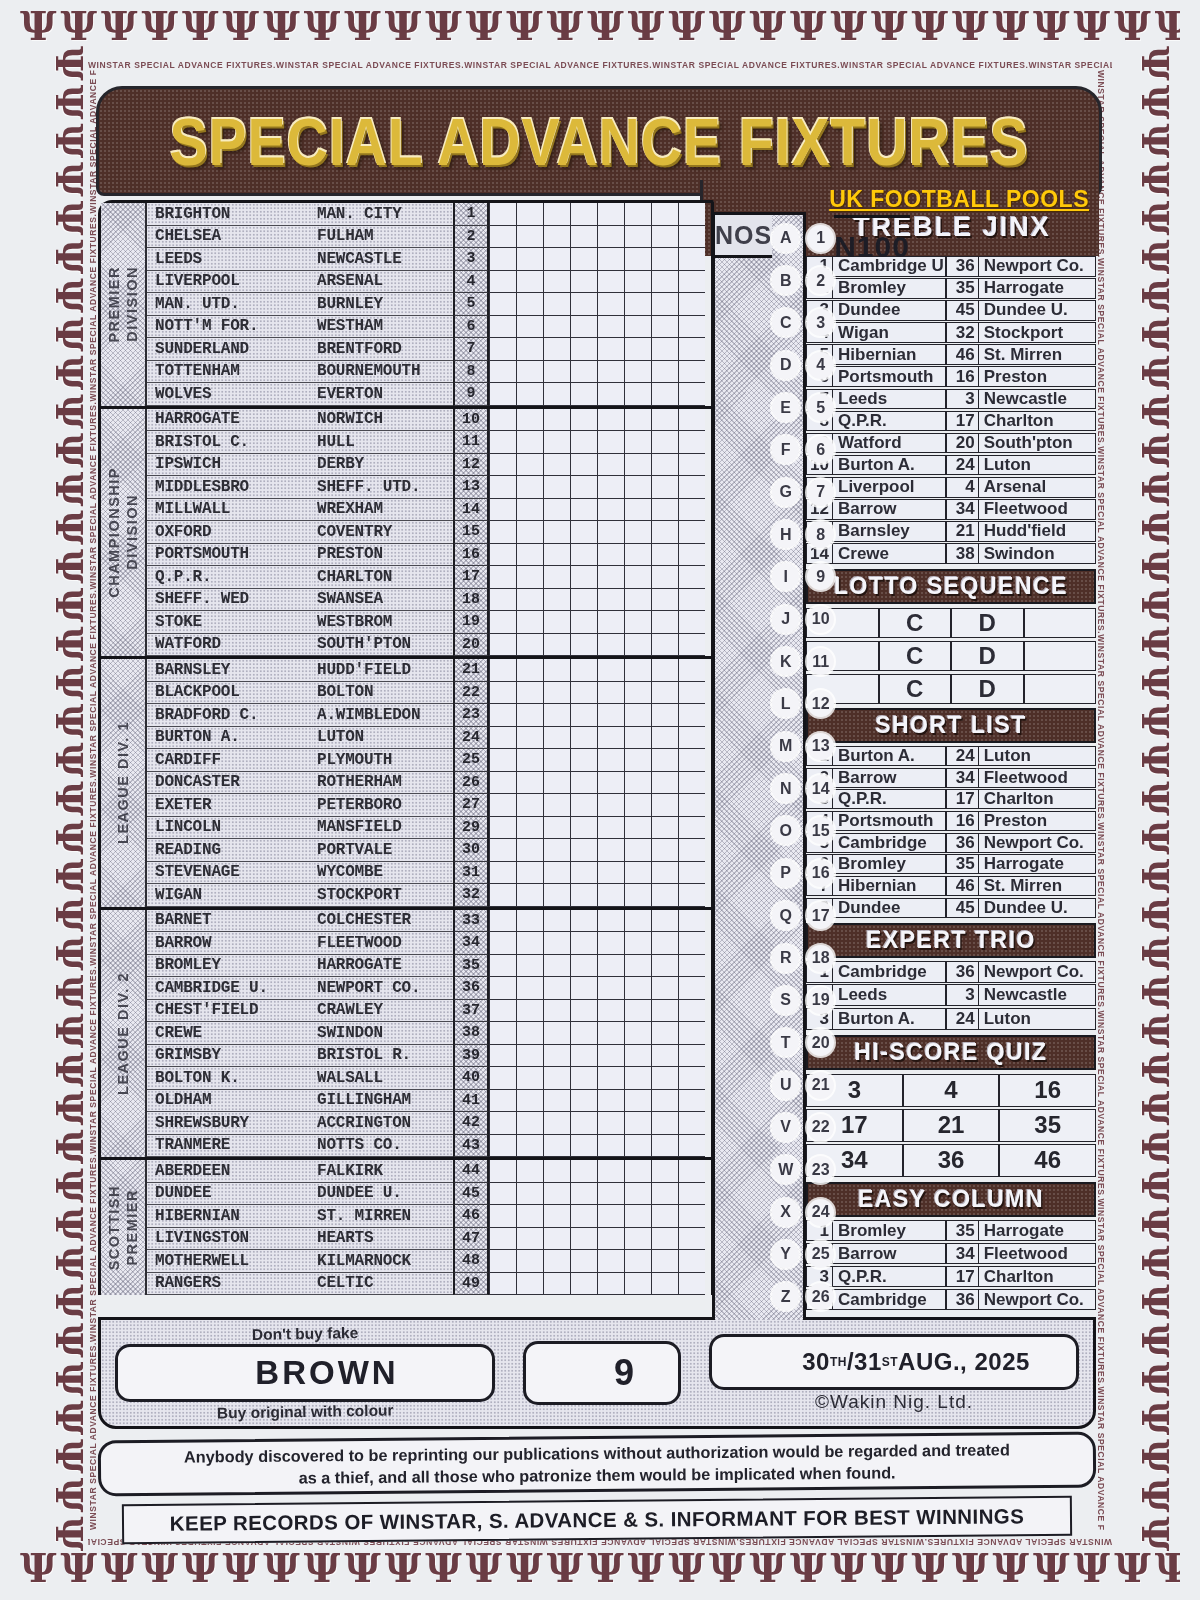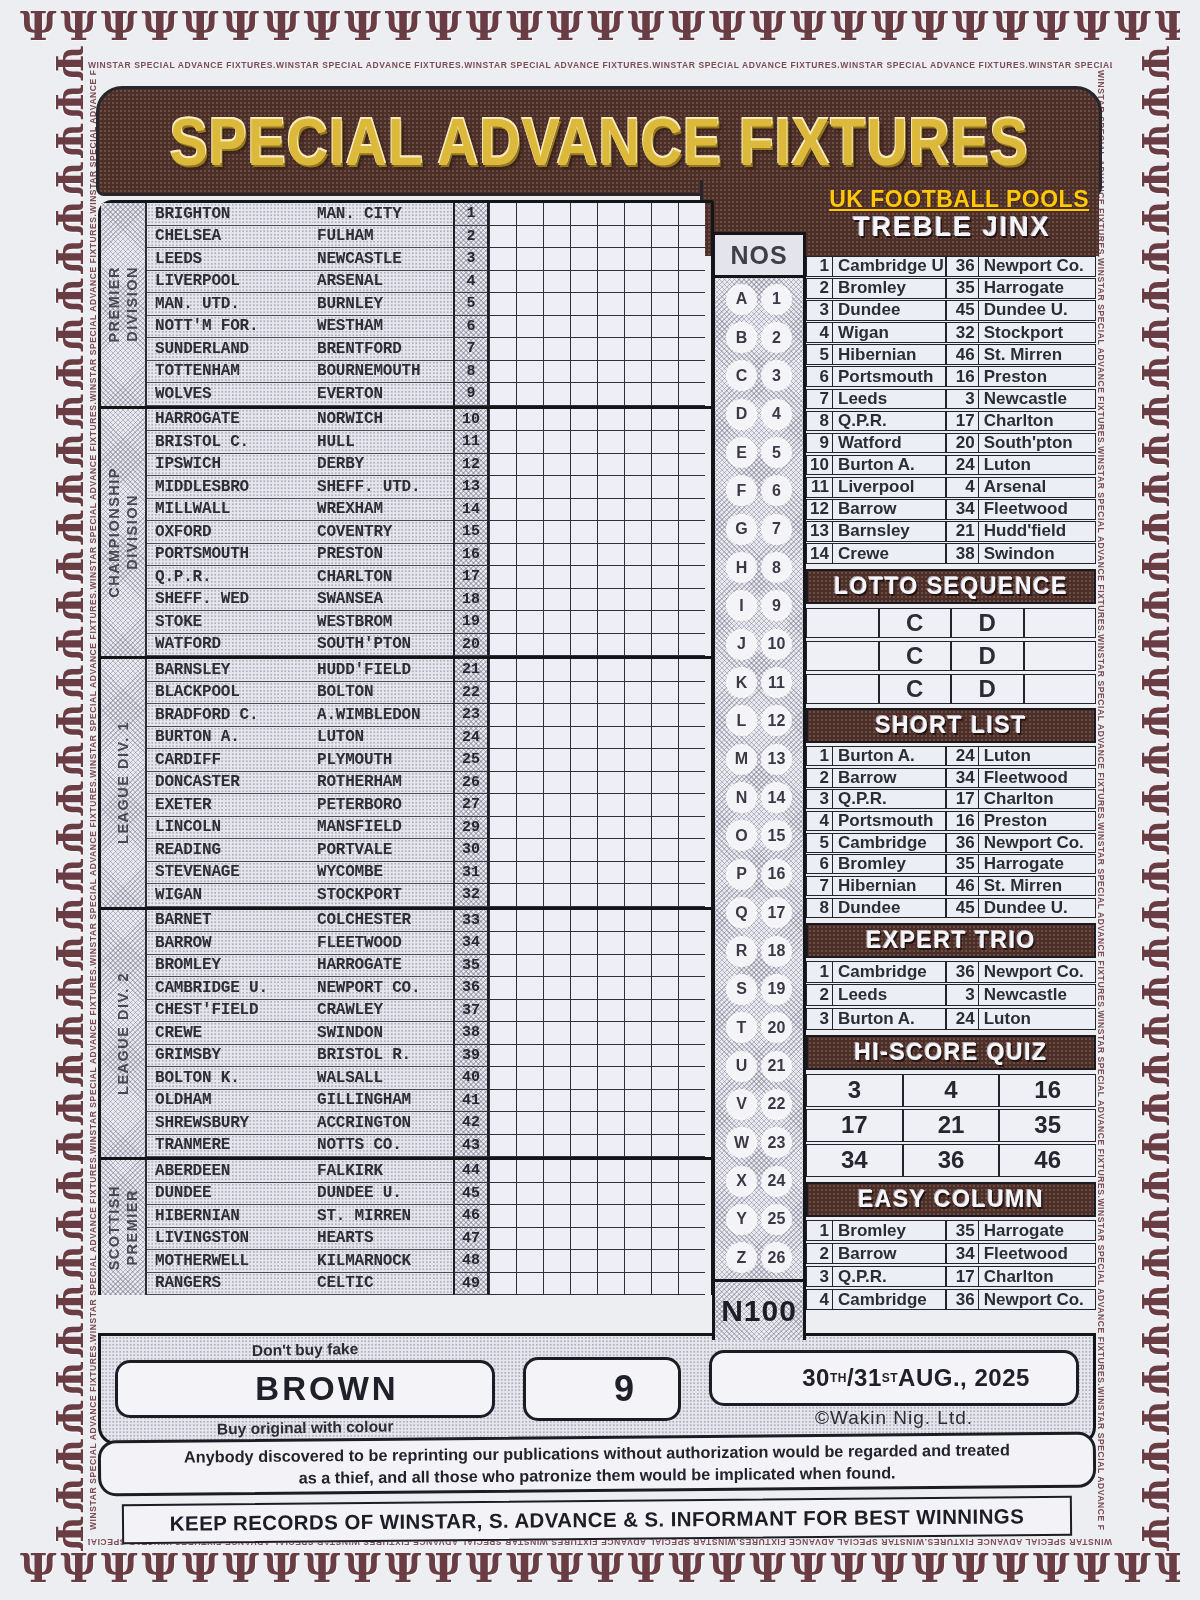--- a/index.html
+++ b/index.html
@@ -45,21 +45,21 @@
   .vline{writing-mode:vertical-rl;transform:rotate(180deg);font-weight:700;font-size:14.5px;letter-spacing:1.5px;color:#474752;}
   .division-rows{flex:1;}
   .fixture-row{display:grid;grid-template-columns:166px 140px 36px repeat(8,27px);height:22.5px;font-family:Liberation Mono, monospace;}
   .team{display:flex;align-items:center;padding-left:8px;font-weight:700;font-size:16px;letter-spacing:-.2px;color:#2d2d35;border-bottom:1.4px solid #4a4a52;white-space:nowrap;overflow:hidden;}
   .away{padding-left:4px;}
   .fixnum{display:flex;align-items:center;justify-content:center;font-weight:800;font-size:15px;color:#26262e;border-left:2.5px solid #1c1c22;border-right:2.5px solid #1c1c22;border-bottom:1.4px solid #3a3a42;}
   .cgrid{background:#edeef6;border-left:1.4px solid #30303a;border-bottom:1.4px solid #30303a;}
   .cgrid:last-child{border-right:0;}
 
   
-  .noscol{position:absolute;left:616px;top:128px;width:88px;height:1105px;display:flex;flex-direction:column;border:3px solid #141419;border-bottom:none;z-index:5;margin-top:20px;}
+  .noscol{position:absolute;left:616px;top:128px;width:88px;height:1105px;display:flex;flex-direction:row;border:3px solid #141419;border-bottom:none;z-index:5;}
   .nos-head{height:40px;background:#e3e4ec;border-bottom:3px solid #141419;display:flex;align-items:center;justify-content:center;font-weight:800;font-size:25px;letter-spacing:1px;color:#3f3f4a;}
   .nos-body{flex:1;display:flex;flex-direction:column;justify-content:space-around;padding:2px 0;}
   .nos-row{display:flex;justify-content:center;gap:8px;align-items:center;}
   .ncirc{width:27px;height:27px;border-radius:50%;background:#f4f4f8;box-shadow:0 0 0 2px rgba(255,255,255,.8);display:flex;align-items:center;justify-content:center;font-weight:700;font-size:16px;color:#3a3a46;}
   .nos-foot{height:58px;border-top:3px solid #141419;display:flex;align-items:center;justify-content:center;font-weight:900;font-size:30px;letter-spacing:1px;color:#1d1d26;}
 
   
   .panels{position:absolute;left:710px;top:172px;width:290px;}
   .panel-h{height:31px;margin:5px 0 3px;display:flex;align-items:center;justify-content:center;font-weight:900;font-size:23px;letter-spacing:1.5px;color:#f5f5fa;text-shadow:1.5px 1.5px 0 #241511,-1px -1px 0 rgba(210,213,228,.8);border:2px solid #1a1a20;}
   .ptable{width:100%;}
@@ -72,21 +72,21 @@
   .expert .prow{height:22px;}
   .easy .prow{height:21.5px;}
   .lotto-table{display:flex;flex-direction:column;gap:4px;margin-top:4px;}
   .lrow{display:grid;grid-template-columns:repeat(4,1fr);height:29px;}
   .lrow>div{background:#eef0f6;border:1.7px solid #23232b;display:flex;align-items:center;justify-content:center;font-weight:900;font-size:24px;color:#2c2c36;}
   .hs-table{display:flex;flex-direction:column;gap:2px;margin-top:4px;}
   .hrow{display:grid;grid-template-columns:repeat(3,1fr);height:33px;}
   .hrow>div{background:#eef0f6;border:1.7px solid #23232b;display:flex;align-items:center;justify-content:center;font-weight:800;font-size:24px;color:#26262e;}
 
   
-  .footstrip{position:absolute;left:2px;top:1233px;width:998px;height:112px;border:3px solid #141419;border-radius:0 0 18px 18px;display:flex;align-items:center;justify-content:space-between;padding:0 14px;box-sizing:border-box;margin-top:16px;}
+  .footstrip{position:absolute;left:2px;top:1233px;width:998px;height:112px;border:3px solid #141419;border-radius:0 0 18px 18px;display:flex;align-items:center;justify-content:space-between;padding:0 14px;box-sizing:border-box;}
   .fgroup{display:flex;flex-direction:column;align-items:center;}
   .fsmall{font-weight:800;font-size:15.5px;color:#2b2b34;transform:rotate(-1deg);}
   .fbox{background:#f4f4f8;border:3.5px solid #1c1c24;border-radius:15px;display:flex;align-items:center;justify-content:center;padding-left:44px;}
   .brown-box{width:330px;height:52px;font-weight:900;font-size:33px;letter-spacing:3px;color:#20202a;margin:1px 0;}
   .week-box{width:108px;height:58px;font-weight:900;font-size:36px;color:#20202a;}
   .date-box{width:320px;height:50px;font-weight:800;font-size:24px;color:#20202a;margin:1px 0;letter-spacing:.5px;}
   .date-box sup{font-size:12px;font-weight:800;}
   .fcopy{font-weight:400;font-size:19px;color:#2c2c36;letter-spacing:1px;text-align:right;}
 
   

